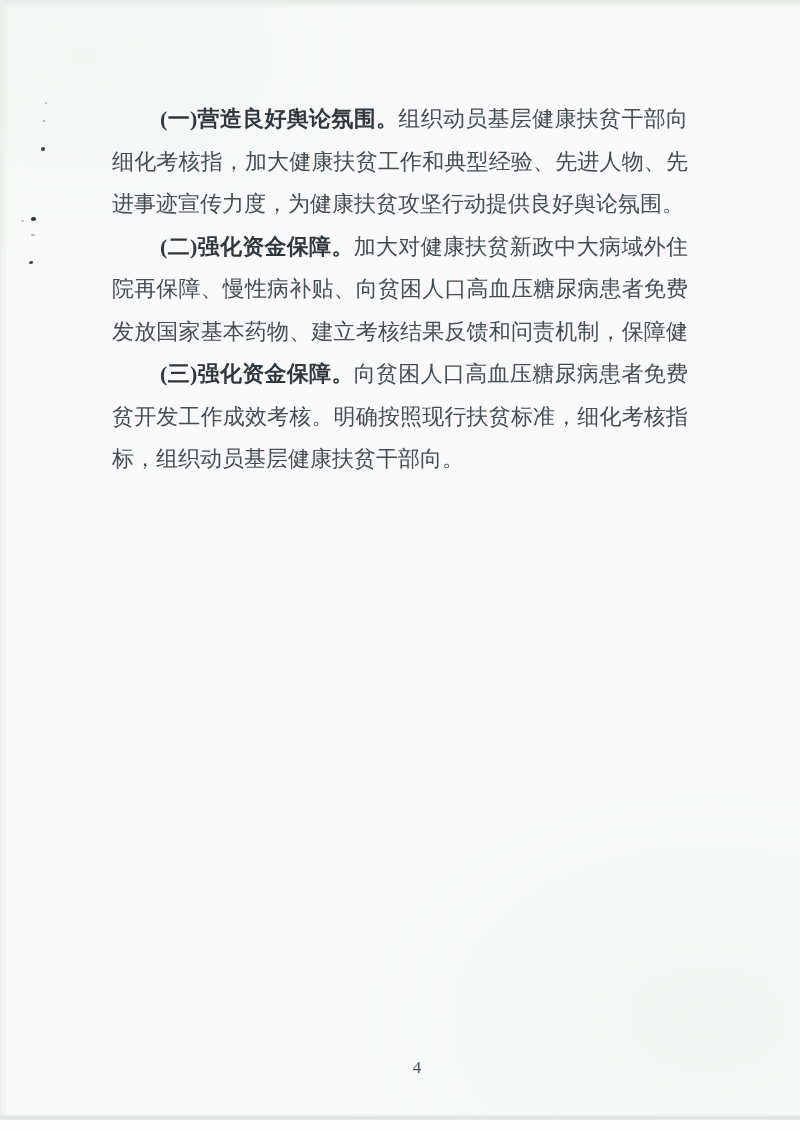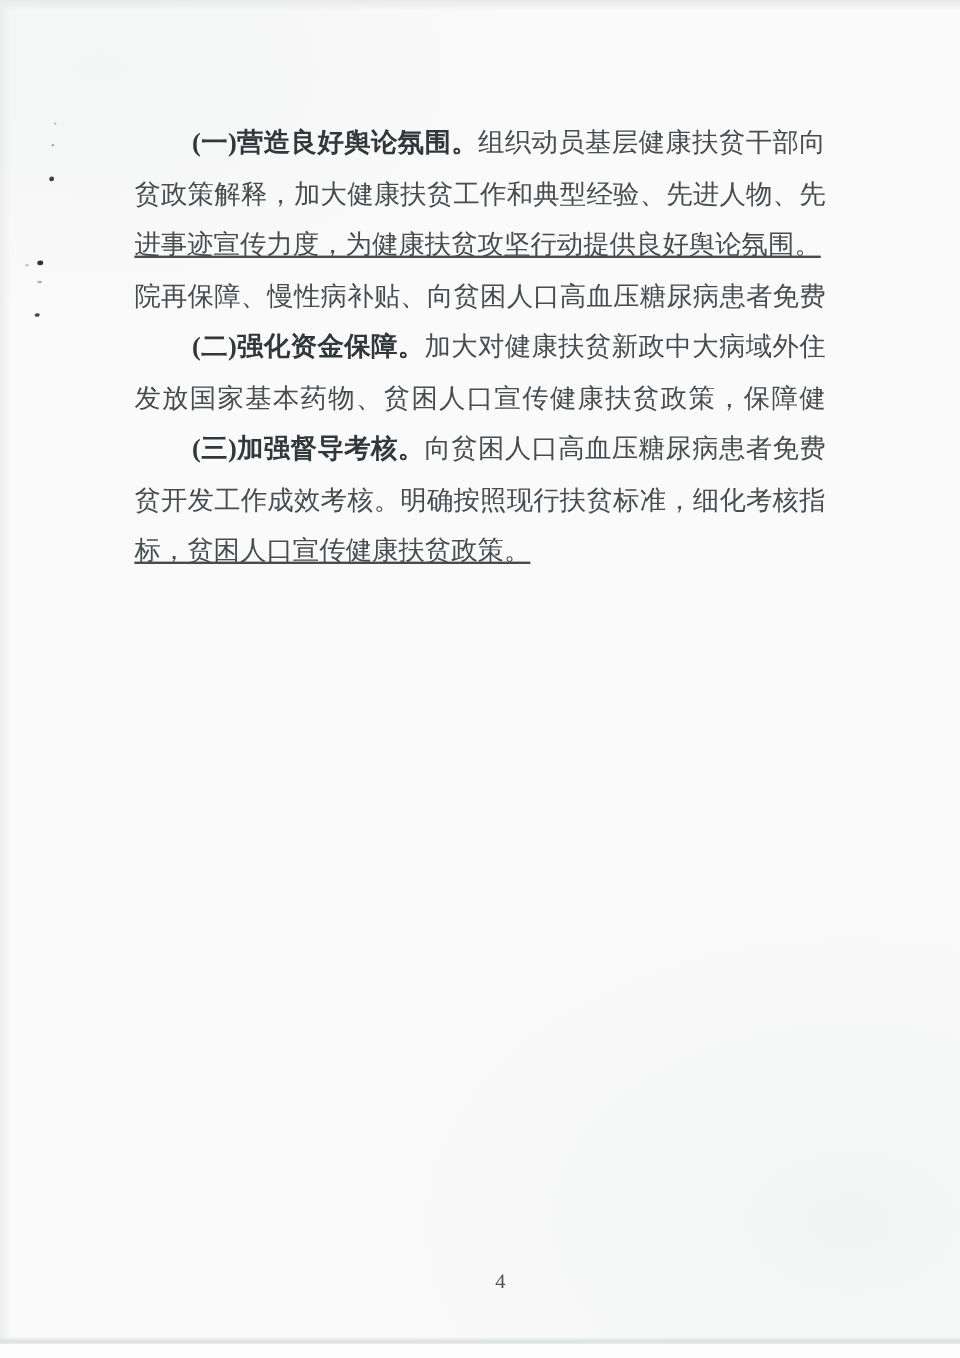--- a/index.html
+++ b/index.html
@@ -31,21 +31,21 @@
     filter:blur(0.2px);
   }
   .line{
     height:42.5px;
     line-height:42.5px;
     text-align:justify;
     text-align-last:justify;
     white-space:nowrap;
   }
   .line.first{ padding-left:48px; }
-  .line.last{ text-align-last:left;text-decoration:underline; }
+  .line.last{ text-align-last:left; }
   .para-heading{ font-weight:700; color:#31373a; }
 
   .page-number{
     position:absolute;
     left:0;top:1058px;width:100%;
     text-align:center;
     font-size:17px;
     color:#4d5255;
   }
 
@@ -73,33 +73,33 @@
   <div class="speck s3"></div>
   <div class="speck s4"></div>
   <div class="speck s5"></div>
   <div class="speck s6"></div>
   <div class="speck s7"></div>
 
   <div class="content">
 
     <div>
       <div class="line first"><span class="para-heading">(一)营造良好舆论氛围。</span><span>组织动员基层健康扶贫干部向</span></div>
-      <div class="line">贫政策解释，加大健康扶贫工作和典型经验、先进人物、先</div>
+      <div class="line">细化考核指，加大健康扶贫工作和典型经验、先进人物、先</div>
       <div class="line last">进事迹宣传力度，为健康扶贫攻坚行动提供良好舆论氛围。</div>
     </div>
 
     <div>
+      <div class="line first"><span class="para-heading">(二)强化资金保障。</span><span>加大对健康扶贫新政中大病域外住</span></div>
       <div class="line">院再保障、慢性病补贴、向贫困人口高血压糖尿病患者免费</div>
-      <div class="line first"><span class="para-heading">(二)强化资金保障。</span><span>加大对健康扶贫新政中大病域外住</span></div>
-      <div class="line">发放国家基本药物、贫困人口宣传健康扶贫政策，保障健</div>
+      <div class="line">发放国家基本药物、建立考核结果反馈和问责机制，保障健</div>
     </div>
 
     <div>
-      <div class="line first"><span class="para-heading">(三)加强督导考核。</span><span>向贫困人口高血压糖尿病患者免费</span></div>
+      <div class="line first"><span class="para-heading">(三)强化资金保障。</span><span>向贫困人口高血压糖尿病患者免费</span></div>
       <div class="line">贫开发工作成效考核。明确按照现行扶贫标准，细化考核指</div>
-      <div class="line last">标，贫困人口宣传健康扶贫政策。</div>
+      <div class="line last">标，组织动员基层健康扶贫干部向。</div>
     </div>
 
   </div>
 
   <div class="page-number">4</div>
 
 </div>
 
 </body></html>

